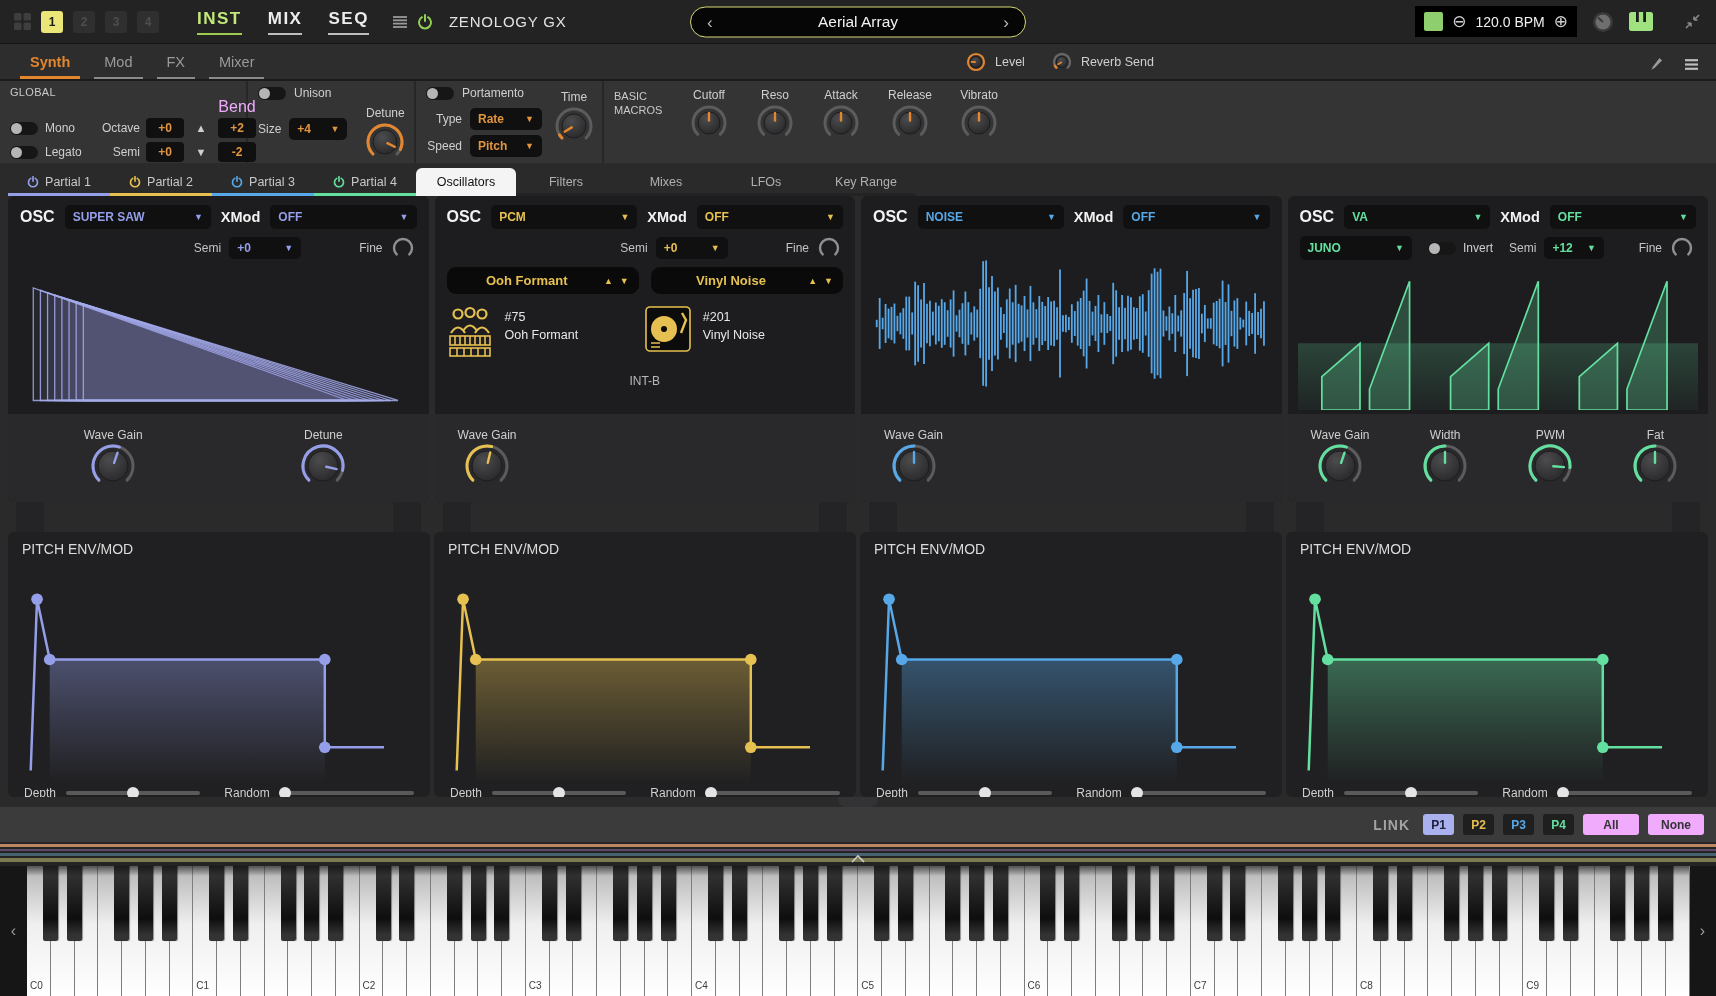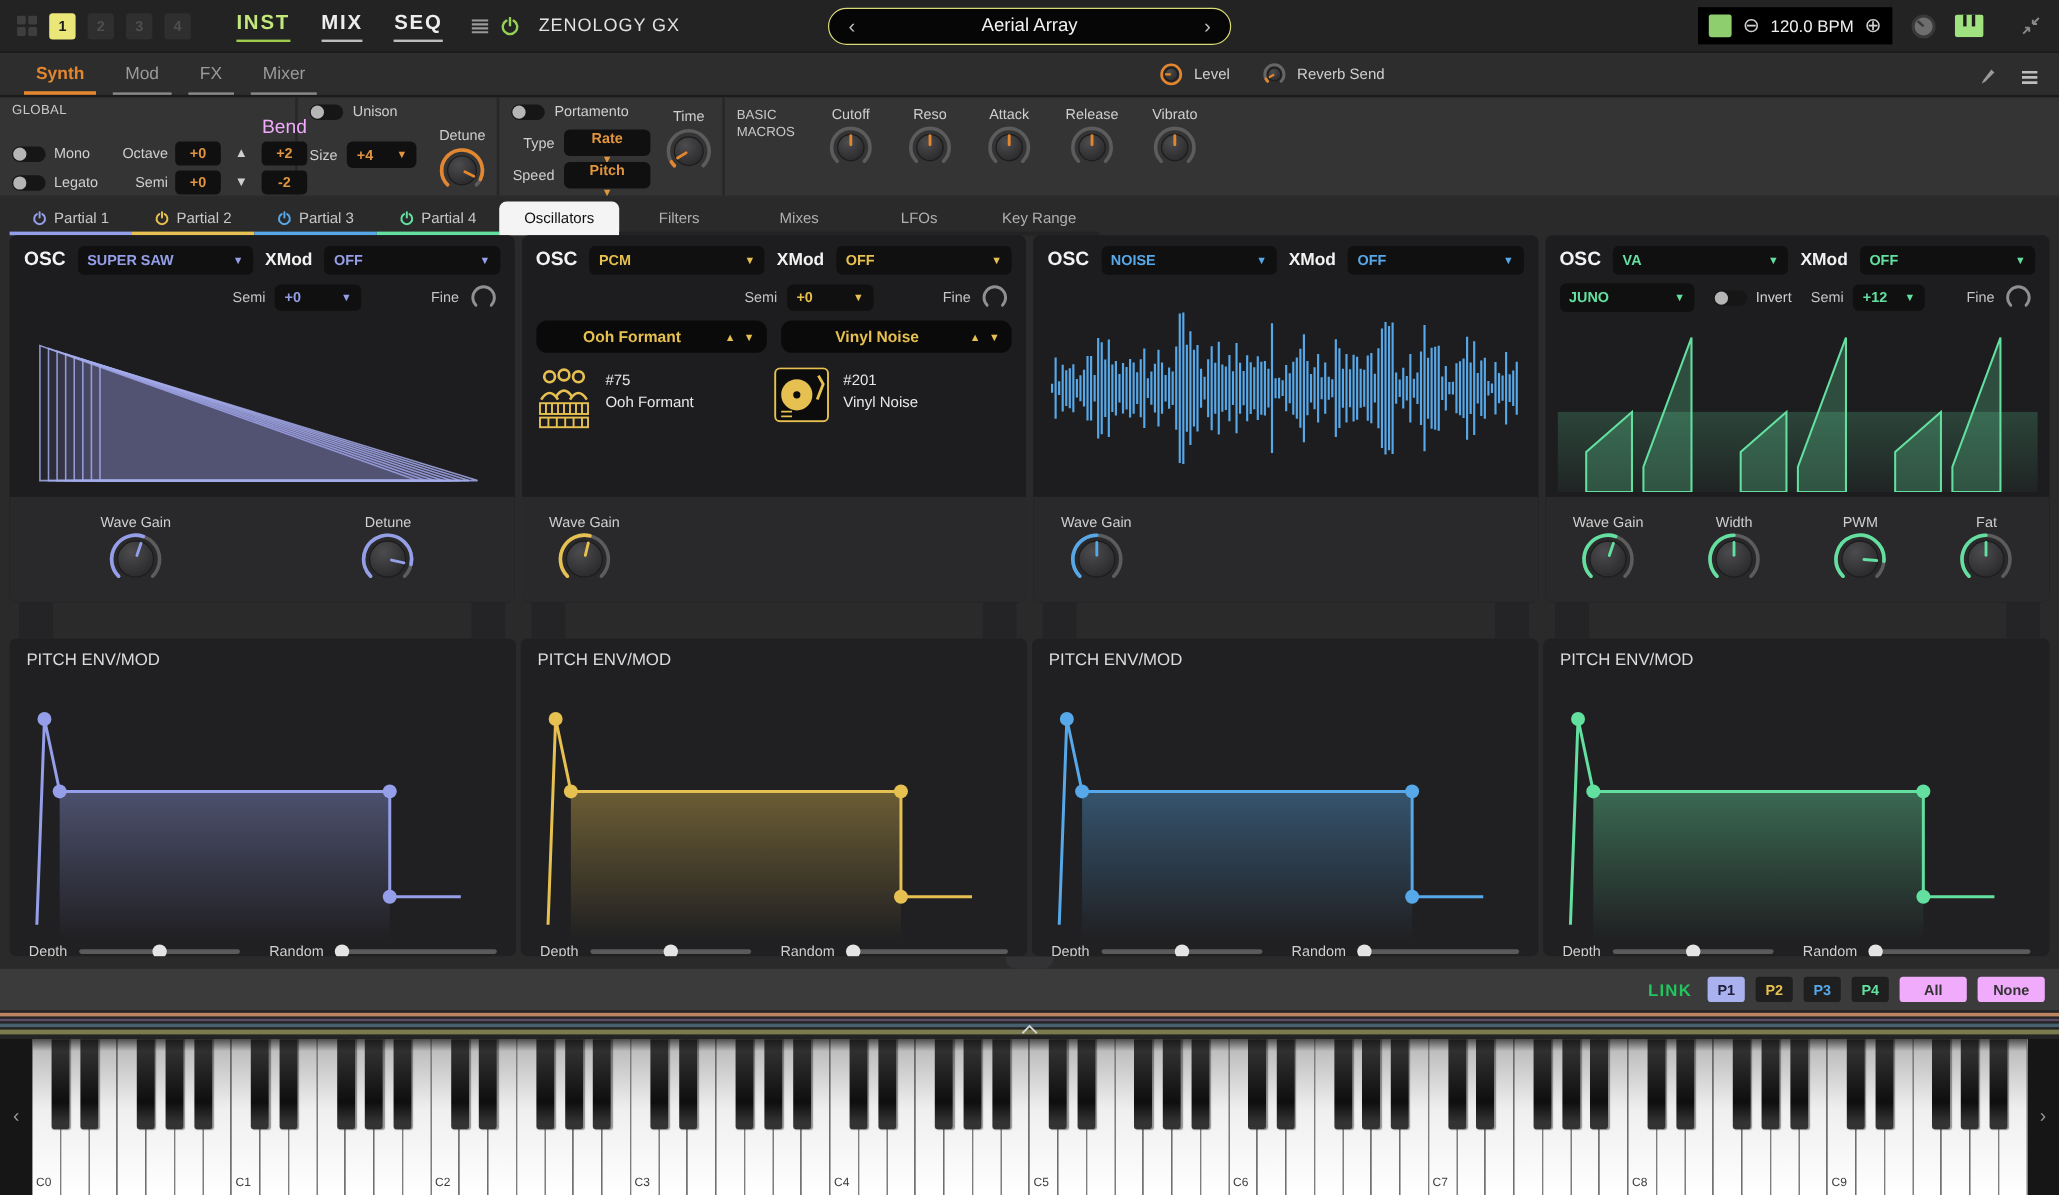--- a/index.html
+++ b/index.html
@@ -58,21 +58,21 @@
   .dd { background:#101010; border-radius:5px; height:24px; display:flex; align-items:center; justify-content:space-between; padding:0 8px; font-size:12px; font-weight:bold; cursor:pointer; gap:6px; }
   .dd .dd-val { white-space:nowrap; }
   .dd .dd-arrow { font-size:9px; }
   .dd.orange { color:#e2953f; }
   .u-body { display:flex; align-items:flex-start; gap:14px; }
   .u-size { display:flex; align-items:center; gap:8px; font-size:12px; color:#cfcfcf; margin-top:12px; }
   .knob-cell { display:flex; flex-direction:column; align-items:center; gap:2px; }
   .knob-cell .kc-label { font-size:12px; color:#cfcfcf; white-space:nowrap; }
   .porta-rows { display:flex; flex-direction:column; gap:5px; margin-top:2px; }
   .porta-row { display:flex; align-items:center; gap:8px; font-size:12px; color:#cfcfcf; }
-  .porta-row .dd { width:72px; height:22px;flex-direction:column; }
+  .porta-row .dd { width:72px; height:22px; }
   .p-body { display:flex; gap:12px; }
   .sec-analog { display:flex; flex-direction:column; align-items:center; padding-top:8px; }
   .sec-analog .kc-label { font-size:12px; color:#cfcfcf; margin-bottom:2px; }
   .sec-macros { display:flex; align-items:flex-start; gap:18px; border-right:none; flex:1; }
   .macro-title { font-size:11px; color:#c9c9c9; width:58px; line-height:1.3; }
   .macro-knobs { display:flex; gap:28px; padding-top:2px; }
   .knob { display:inline-block; line-height:0; cursor:pointer; }
 
   
   .parttabs { height:30px; margin-top:3px; display:flex; align-items:flex-end; padding-left:8px; flex:0 0 auto; background:#2a2a2a; }
@@ -130,21 +130,21 @@
   .slider { position:relative; height:14px; flex:1; cursor:pointer; }
   .sl-track { position:absolute; left:0; right:0; top:5px; height:4px; border-radius:2px; background:#5a5a5a; }
   .sl-handle { position:absolute; top:1px; width:12px; height:12px; border-radius:50%; background:#e4e4e4; transform:translateX(-50%); }
 
   
   .notchgap { height:10px; position:relative; flex:0 0 auto; background:#2a2a2a; }
   .notch { position:absolute; left:50%; transform:translateX(-50%); top:0; width:40px; height:10px; background:#333336; border-radius:0 0 8px 8px; }
 
   
   .linkbar { height:35px; background:#3b3b3b; display:flex; align-items:center; justify-content:flex-end; gap:9px; padding-right:12px; flex:0 0 auto; }
-  .link-label { font-size:14px; font-weight:bold; color:#22c55e; letter-spacing:1px; margin-right:4px; }
+  .link-label { font-size:14px; font-weight:bold; color:#a3a3a3; letter-spacing:1px; margin-right:4px; }
   .lk-btn { height:21px; min-width:31px; border:none; border-radius:3px; font-family:inherit; font-size:12px; font-weight:bold; cursor:pointer; padding:0 6px; }
   .lk-p1 { background:#a9b2ee; color:#20203a; }
   .lk-dark { background:#1f1f1f; }
   .lk-dark.t2 { color:#e6c050; } .lk-dark.t3 { color:#57a8e8; } .lk-dark.t4 { color:#63e0a0; }
   .lk-light { background:#f0abfc; color:#333; min-width:56px; }
 
   
   .stripes { height:24px; background:#242424; position:relative; flex:0 0 auto; }
   .st { width:100%; }
   .st1 { height:3px; background:#bd8663; margin-top:2px; }
@@ -622,20 +622,21 @@
                 <path d="M37 7 l4 7 -5 13" fill="none" stroke="#e6c050" stroke-width="2.4"></path>
                 <path d="M6 37 h9 M6 41 h9" stroke="#e6c050" stroke-width="1.6"></path>
               </svg>
             </span>
             <div class="pcm-meta">
               <div>#201</div>
               <div>Vinyl Noise</div>
             </div>
           </div>
         </div>
+        <div class="pcm-bank">INT-B</div>
       </div>
       <div class="knobstrip">
         <div class="ks-cell w25">
           <span class="kc-label">Wave Gain</span>
           <span class="knob"><svg width="46" height="46" viewBox="-23 -23 46 46">
                 <path d="M-14.14,14.14 A20,20 0 1 1 14.14,14.14" fill="none" stroke="#5c5c5c" stroke-width="3" stroke-linecap="round"></path>
                 <path d="M-14.14,14.14 A20,20 0 0 1 4.67,-19.45" fill="none" stroke="#e6c050" stroke-width="3" stroke-linecap="round"></path>
                 <circle r="15" fill="url(#kn-g)" stroke="#1c1c1c" stroke-width="1"></circle>
                 <line x1="0" y1="-14" x2="0" y2="-3.3" stroke="#e6c050" stroke-width="2.4" stroke-linecap="round" transform="rotate(13.5)"></line>
               </svg></span>

